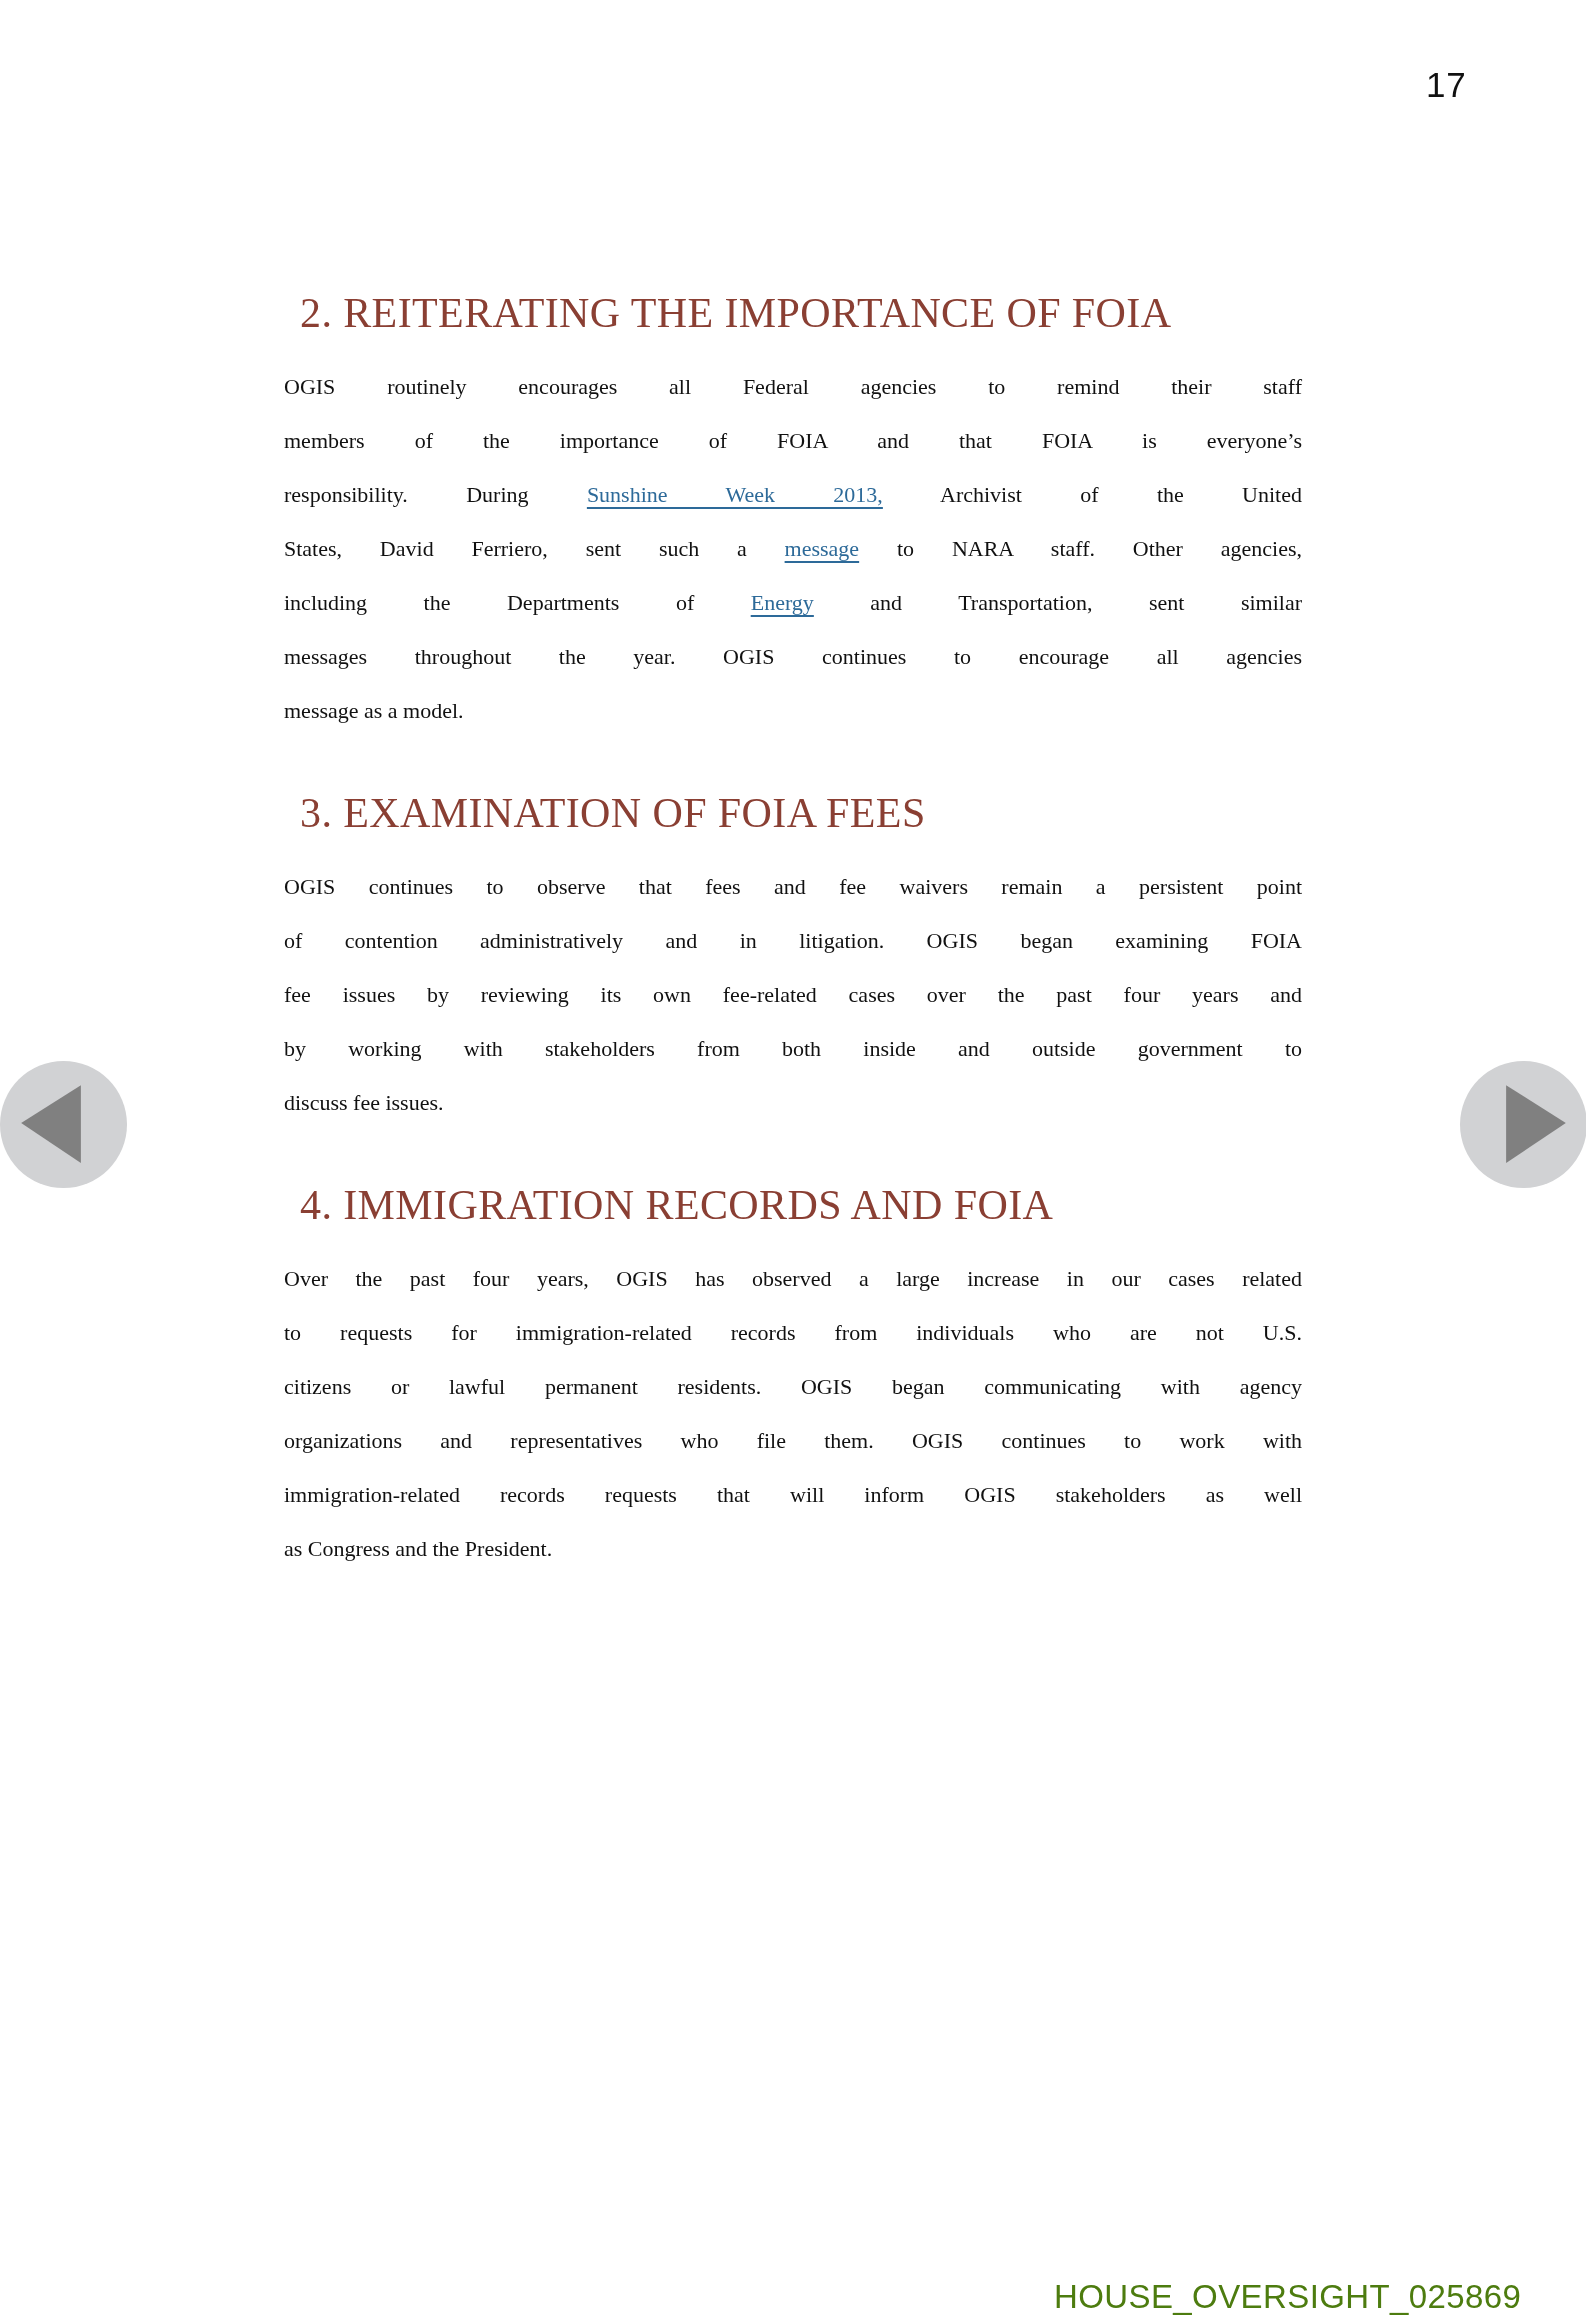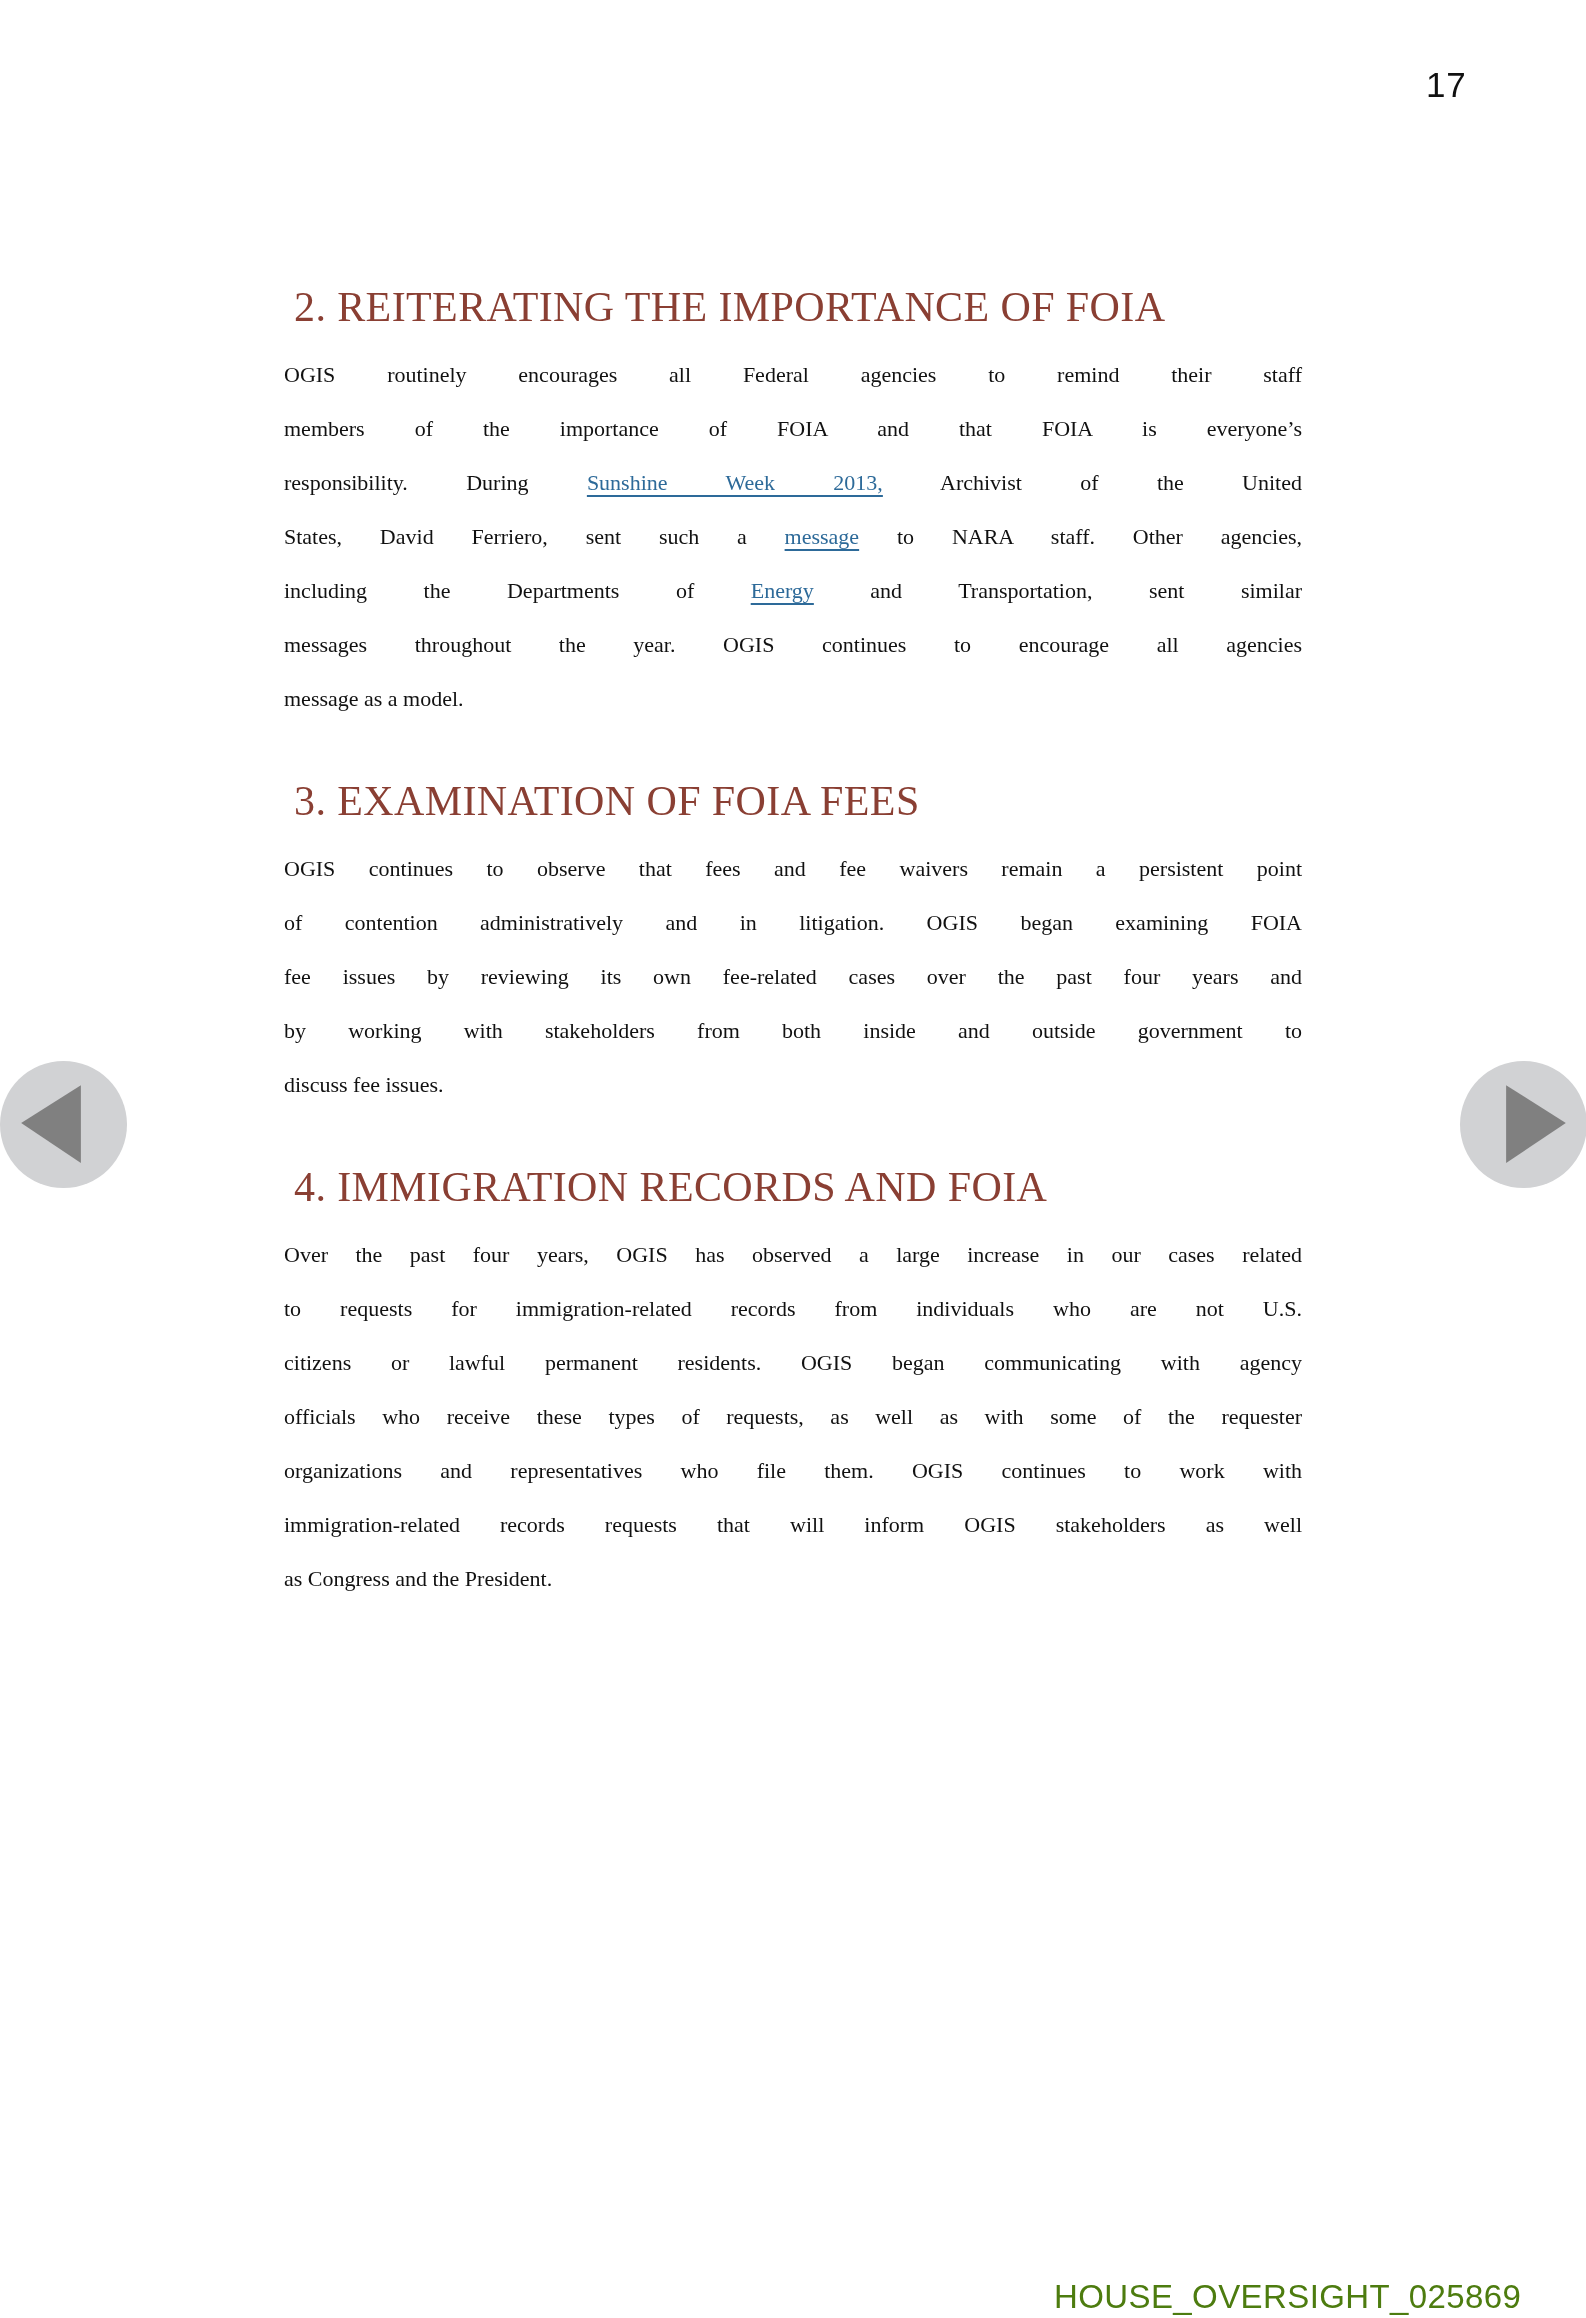--- a/index.html
+++ b/index.html
@@ -31,21 +31,21 @@
       width: 1018px;
     }
     .section {
       margin: 0 0 44px 0;
     }
     .section-heading {
       font-family: "Liberation Serif", "DejaVu Serif", serif;
       font-size: 42px;
       line-height: 62px;
       color: #8a3f33;
-      margin: 10px;
+      margin: 16px;
       font-weight: normal;
       letter-spacing: 0.4px;
       white-space: nowrap;
     }
     .line {
       display: block;
       font-size: 22px;
       line-height: 54px;
       text-align: justify;
       text-align-last: justify;
@@ -130,21 +130,20 @@
         <span class="line"><span>by working with stakeholders from both inside and outside government to</span></span>
         <span class="line last"><span>discuss fee issues.</span></span>
       </div>
   </div>
   <div class="section">
     <h2 class="section-heading">4. IMMIGRATION RECORDS AND FOIA</h2>
     <div class="section-body">
         <span class="line"><span>Over the past four years, OGIS has observed a large increase in our cases related</span></span>
         <span class="line"><span>to requests for immigration-related records from individuals who are not U.S.</span></span>
         <span class="line"><span>citizens or lawful permanent residents. OGIS began communicating with agency</span></span>
-        <span class="line"><span>officials who receive these types of requests, as well as with some of the requester</span></span>
         <span class="line"><span>organizations and representatives who file them. OGIS continues to work with</span></span>
         <span class="line"><span>immigration-related records requests that will inform OGIS stakeholders as well</span></span>
         <span class="line last"><span>as Congress and the President.</span></span>
       </div>
   </div>
 </div>
 
 <div class="bates">HOUSE_OVERSIGHT_025869</div>
 
 

